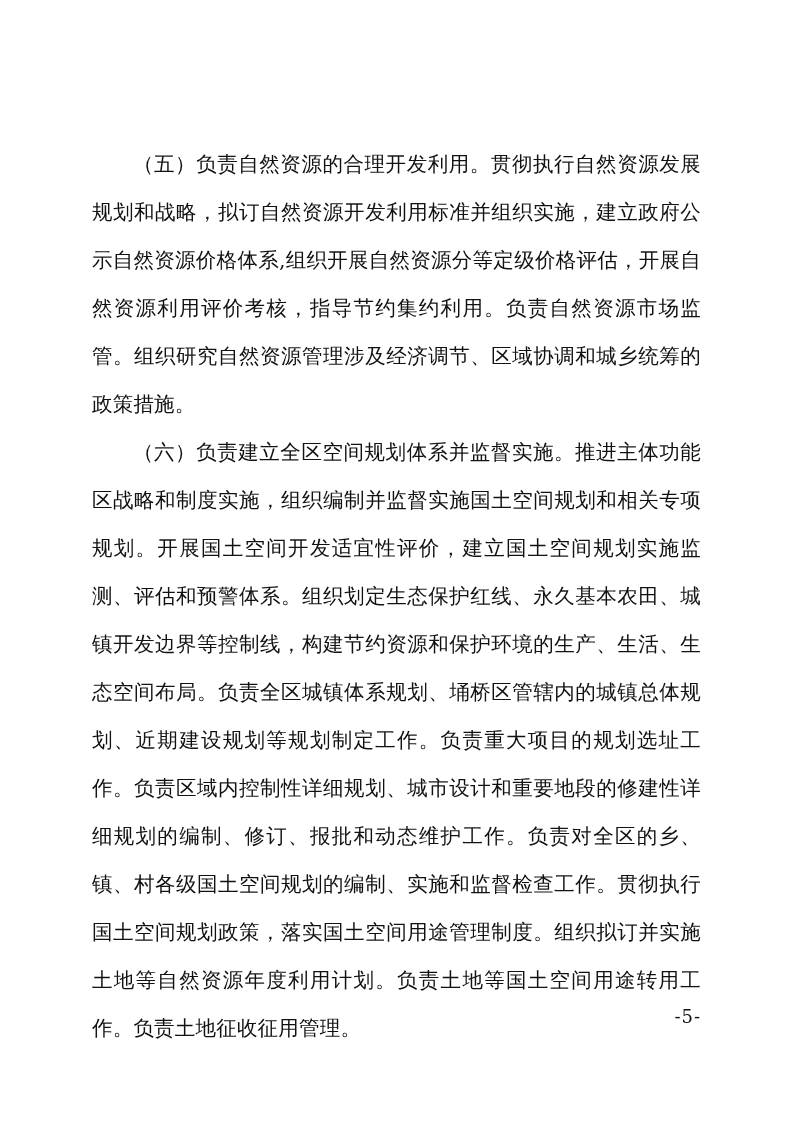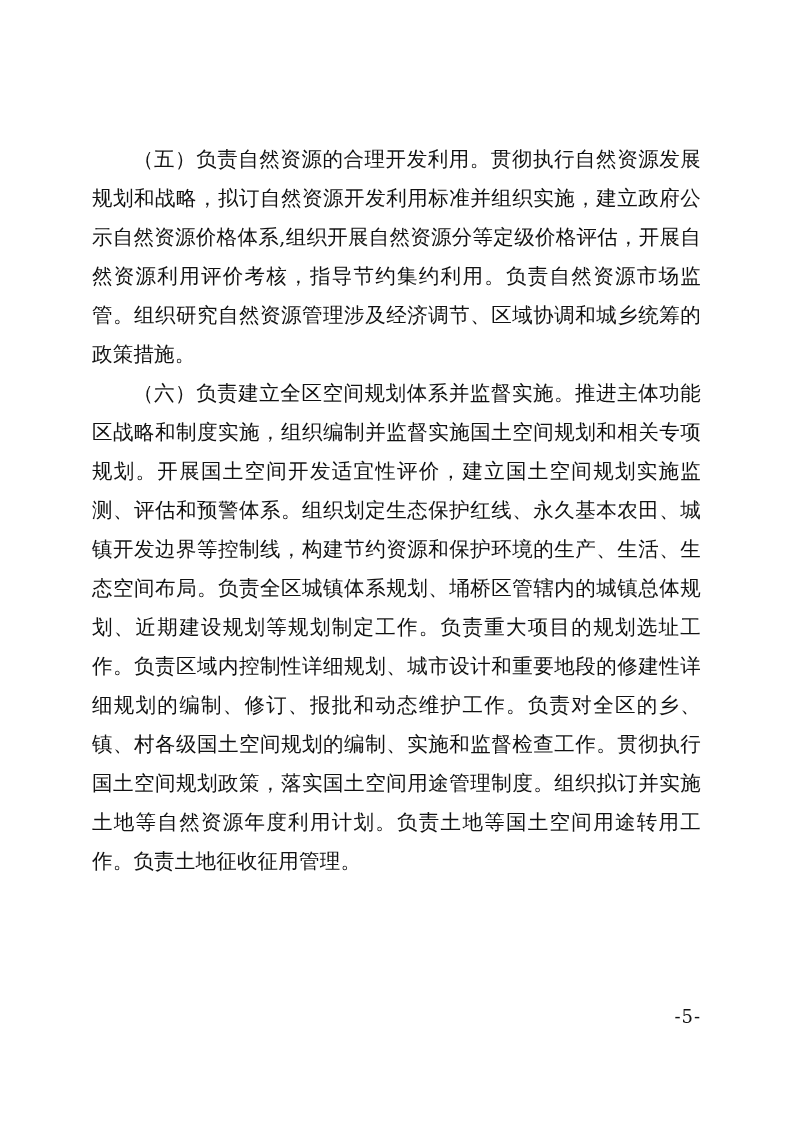--- a/index.html
+++ b/index.html
@@ -30,21 +30,21 @@
     text-align: justify;
     text-justify: inter-ideograph;
     letter-spacing: 0.2px;
     color: #111111;
   }
   .para {
     margin: 0 0 0 0;
     text-indent: 2em;
     font-family: "DejaVu Serif", serif;
     font-size: 20.5px;
-    line-height: 39px;
+    line-height: 48px;
     text-align: justify;
     text-justify: inter-ideograph;
   }
   .page-number {
     position: absolute;
     left: 0;
     right: 92px;
     bottom: 95px;
     text-align: right;
     font-family: "DejaVu Serif", serif;

